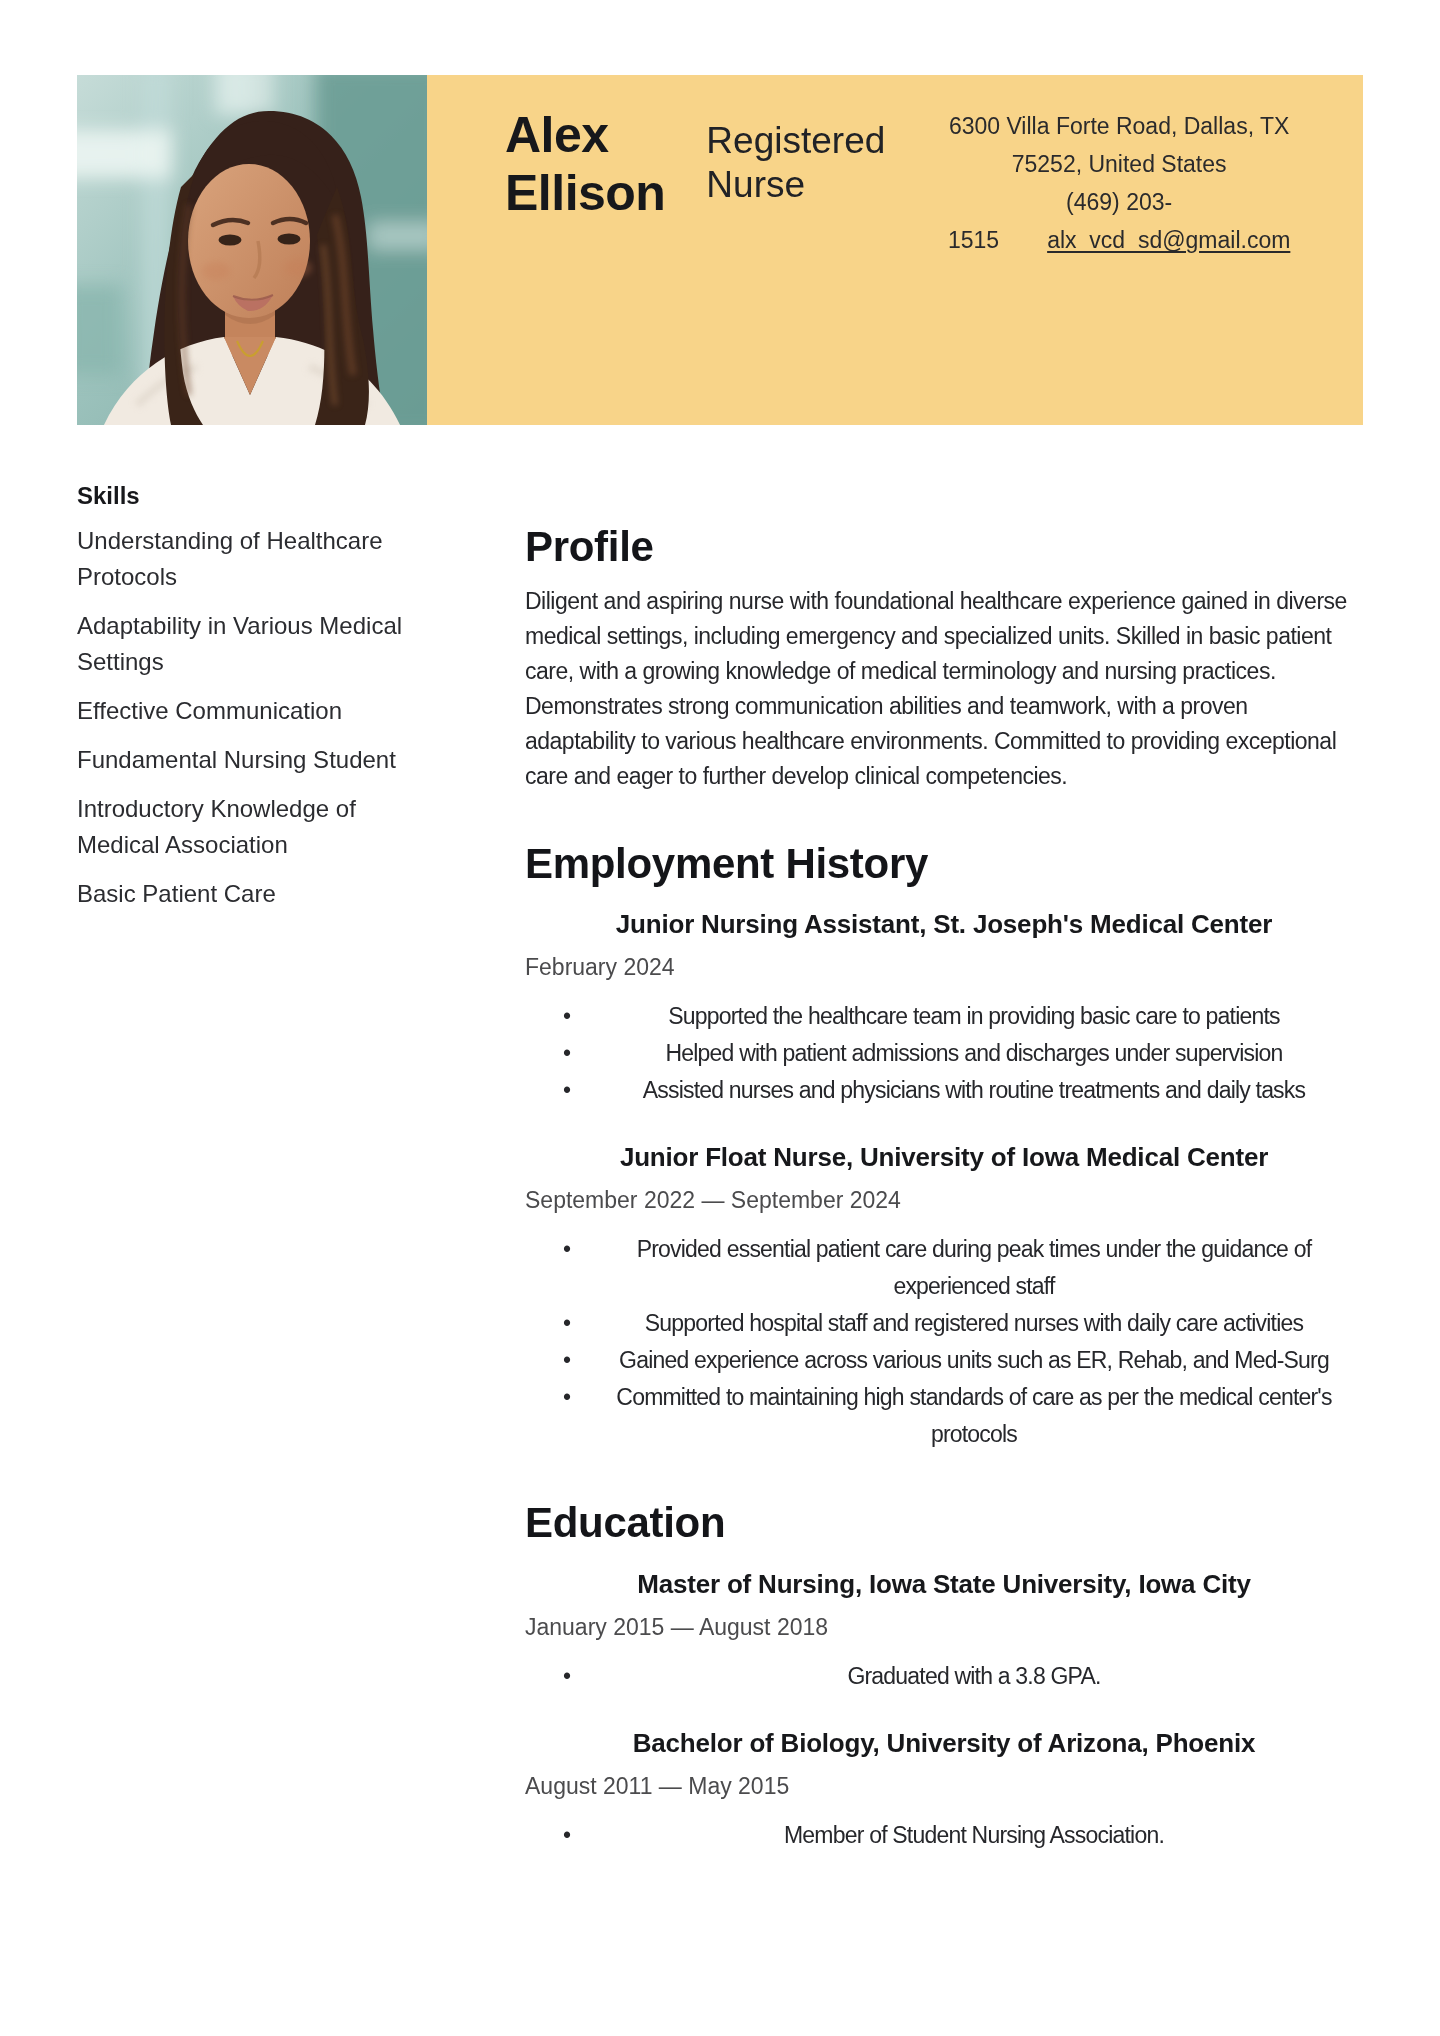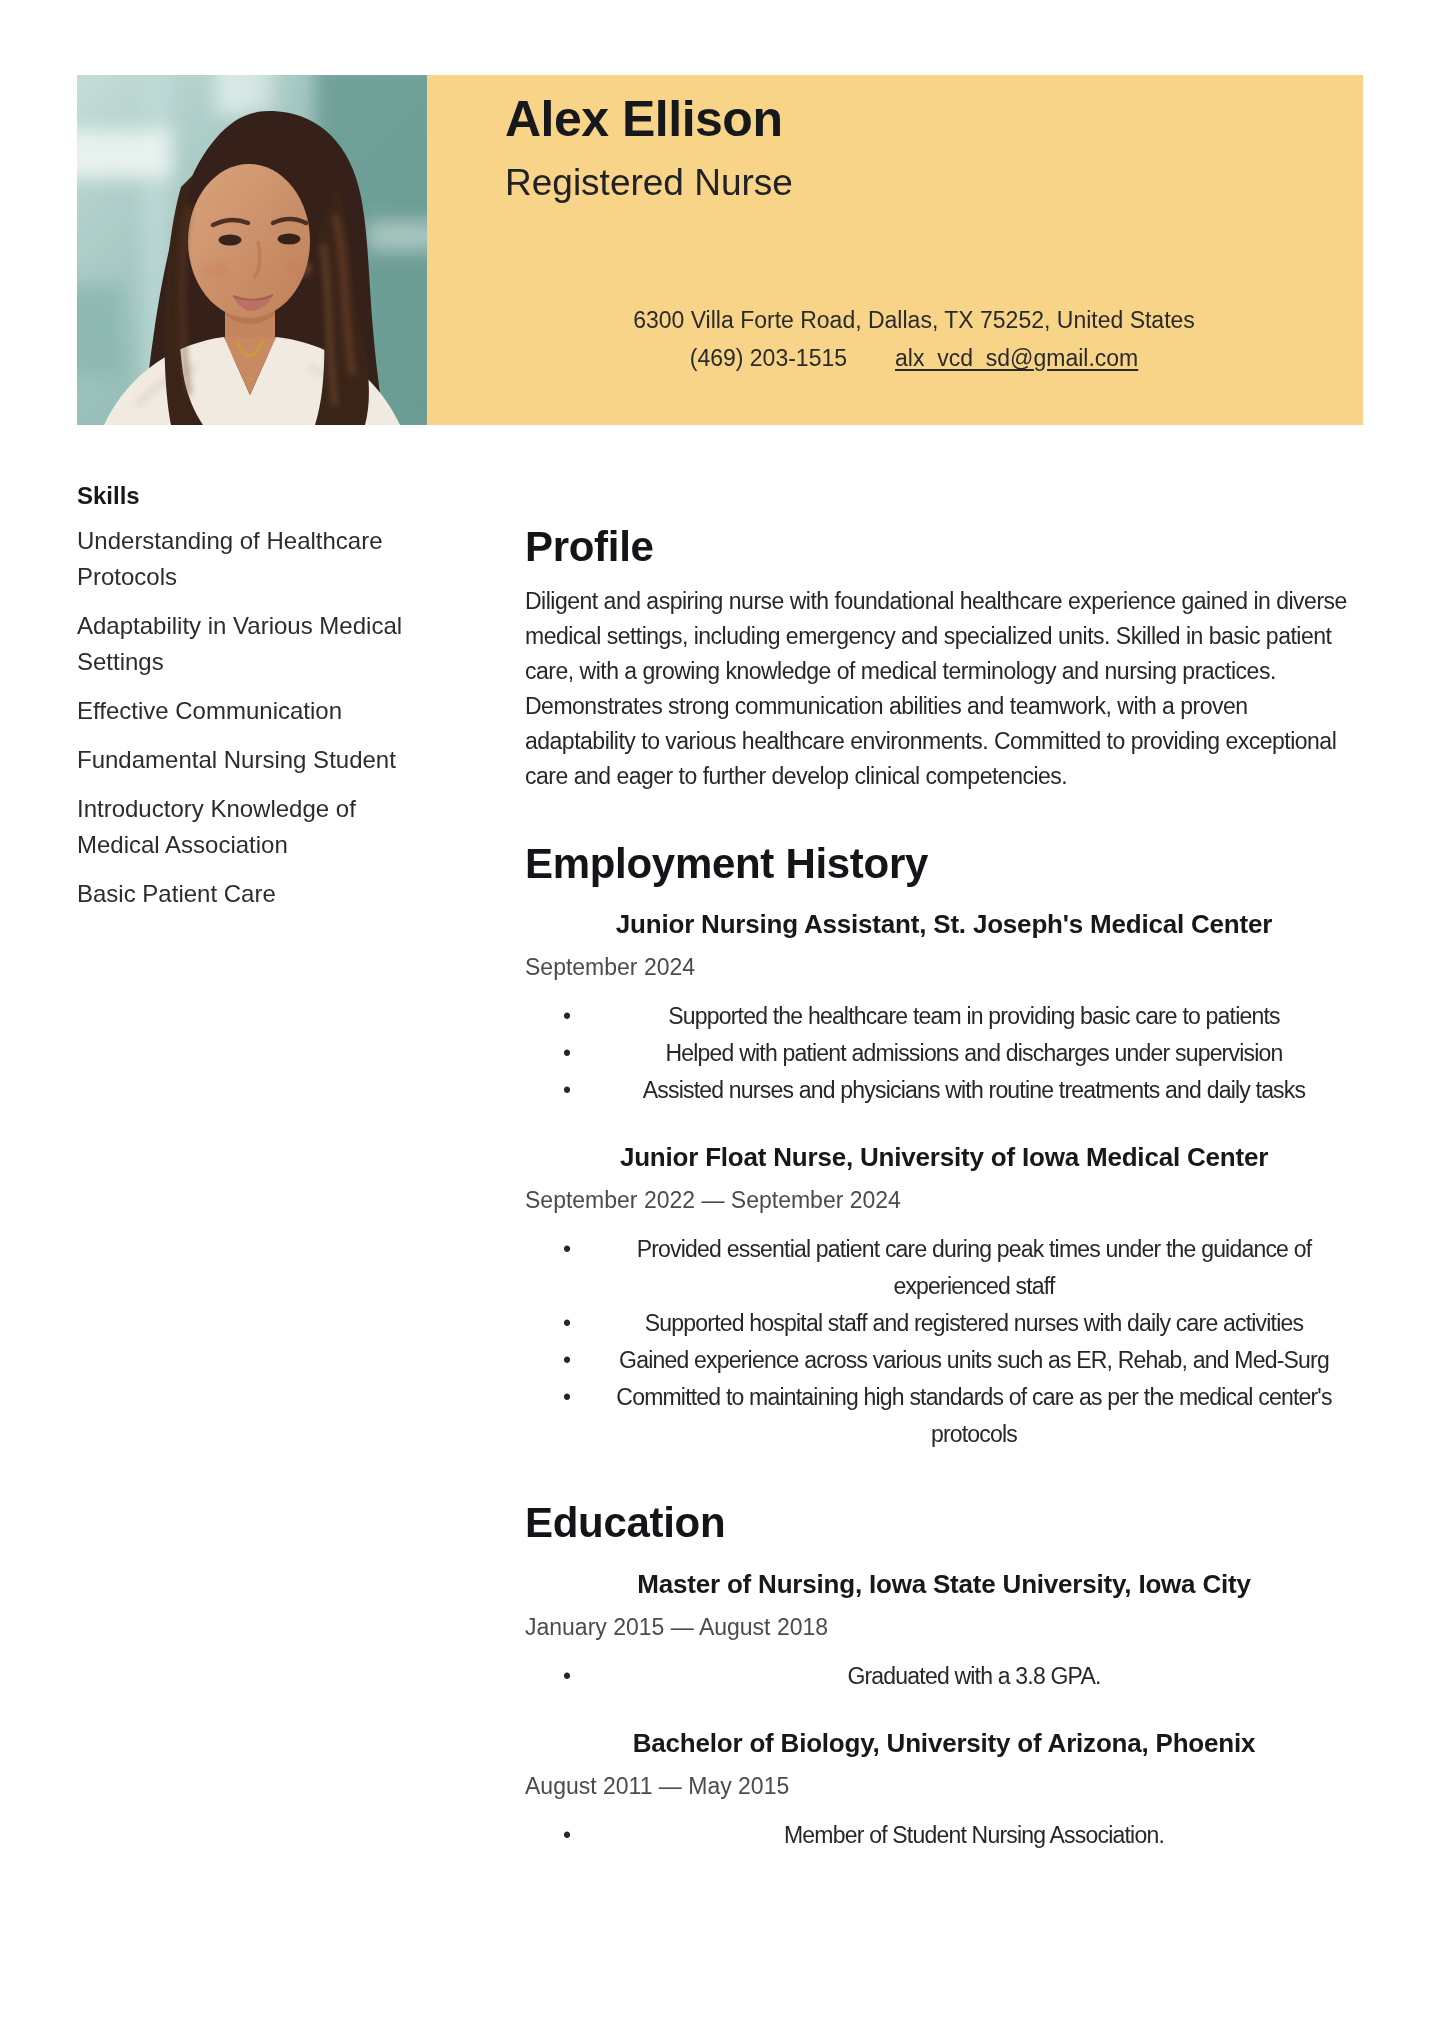--- a/index.html
+++ b/index.html
@@ -8,22 +8,22 @@
     font-family:"Liberation Sans", sans-serif;
     -webkit-font-smoothing:antialiased;
   }
   .page{position:absolute;inset:0;padding:75px 77px 0 77px;box-sizing:border-box;}
 
   
   .header{display:flex;height:350px;}
   .photo{width:350px;height:350px;flex:0 0 350px;overflow:hidden;}
   .photo svg{display:block;width:350px;height:350px;}
   .banner{
-    flex:1;display:flex;flex-direction:column;
-    padding:16px 40px 48px 78px;box-sizing:border-box;
+    flex:1;display:flex;flex-direction:row;
+    padding:32px 40px 48px 78px;box-sizing:border-box;
   }
   .name{font-size:50px;font-weight:bold;line-height:1.15;color:#17181b;letter-spacing:-0.5px;}
   .jobtitle{font-size:37px;line-height:1.2;color:#212226;margin-top:12px;}
   .spacer{flex:1;}
   .contact{font-size:23px;line-height:38px;color:#2a2a2c;text-align:center;}
   .contact-row2 .email{
     color:#2a2a2c;text-decoration:underline;text-underline-offset:3px;margin-left:48px;
   }
 
   
@@ -176,21 +176,21 @@
       <div class="section">
         <h2>Profile</h2>
         <p class="profile-text">Diligent and aspiring nurse with foundational healthcare experience gained in diverse medical settings, including emergency and specialized units. Skilled in basic patient care, with a growing knowledge of medical terminology and nursing practices. Demonstrates strong communication abilities and teamwork, with a proven adaptability to various healthcare environments. Committed to providing exceptional care and eager to further develop clinical competencies.</p>
       </div>
 
       <div class="section">
         <h2>Employment History</h2>
         <div>
   <div class="entry">
     <h3>Junior Nursing Assistant, St. Joseph's Medical Center</h3>
-    <div class="dates">September 2024</div>
+    <div class="dates">February 2024</div>
     <ul>
   <li>Supported the healthcare team in providing basic care to patients</li>
 
   <li>Helped with patient admissions and discharges under supervision</li>
 
   <li>Assisted nurses and physicians with routine treatments and daily tasks</li>
 </ul>
   </div>
 
   <div class="entry">

